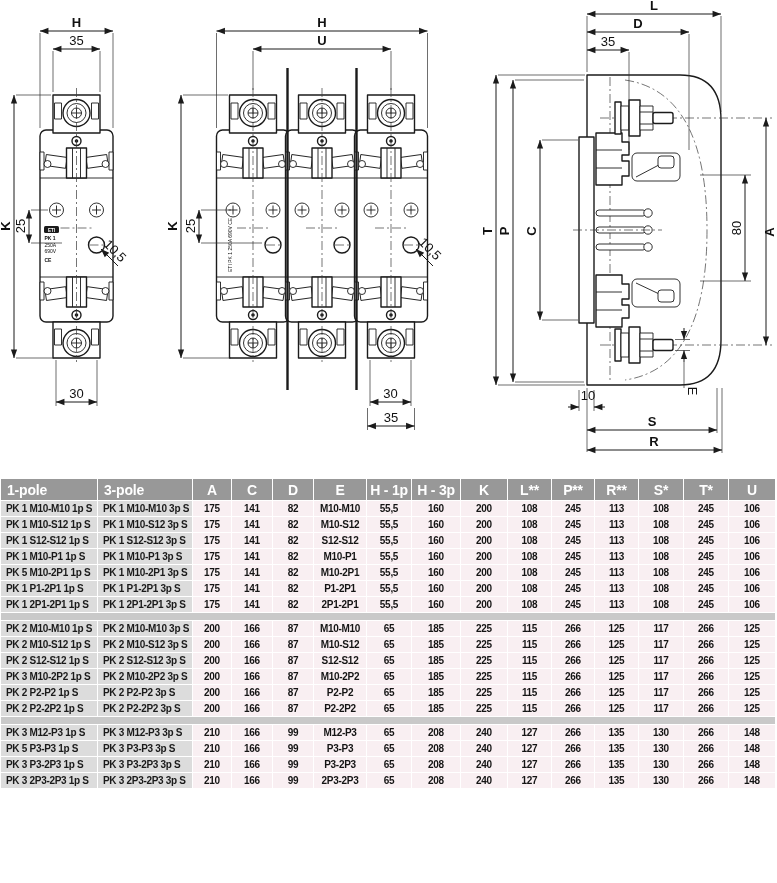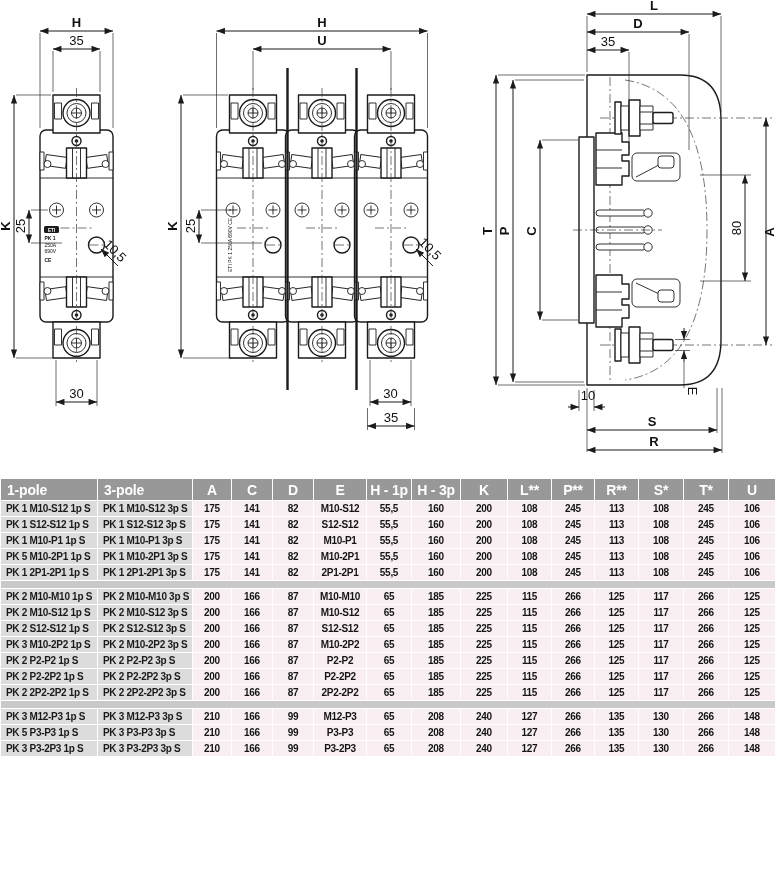--- a/index.html
+++ b/index.html
@@ -339,20 +339,37 @@
         <th>L**</th>
         <th>P**</th>
         <th>R**</th>
         <th>S*</th>
         <th>T*</th>
         <th>U</th>
       </tr>
     </thead>
     <tbody>
         <tr>
+          <td class="lbl">PK 1 M10-M10 1p S</td>
+          <td class="lbl">PK 1 M10-M10 3p S</td>
+          <td class="num">175</td>
+          <td class="num">141</td>
+          <td class="num">82</td>
+          <td class="num">M10-M10</td>
+          <td class="num">55,5</td>
+          <td class="num">160</td>
+          <td class="num">200</td>
+          <td class="num">108</td>
+          <td class="num">245</td>
+          <td class="num">113</td>
+          <td class="num">108</td>
+          <td class="num">245</td>
+          <td class="num">106</td>
+        </tr>
+        <tr>
           <td class="lbl">PK 1 M10-S12 1p S</td>
           <td class="lbl">PK 1 M10-S12 3p S</td>
           <td class="num">175</td>
           <td class="num">141</td>
           <td class="num">82</td>
           <td class="num">M10-S12</td>
           <td class="num">55,5</td>
           <td class="num">160</td>
           <td class="num">200</td>
           <td class="num">108</td>
@@ -407,20 +424,37 @@
           <td class="num">160</td>
           <td class="num">200</td>
           <td class="num">108</td>
           <td class="num">245</td>
           <td class="num">113</td>
           <td class="num">108</td>
           <td class="num">245</td>
           <td class="num">106</td>
         </tr>
         <tr>
+          <td class="lbl">PK 1 P1-2P1 1p S</td>
+          <td class="lbl">PK 1 P1-2P1 3p S</td>
+          <td class="num">175</td>
+          <td class="num">141</td>
+          <td class="num">82</td>
+          <td class="num">P1-2P1</td>
+          <td class="num">55,5</td>
+          <td class="num">160</td>
+          <td class="num">200</td>
+          <td class="num">108</td>
+          <td class="num">245</td>
+          <td class="num">113</td>
+          <td class="num">108</td>
+          <td class="num">245</td>
+          <td class="num">106</td>
+        </tr>
+        <tr>
           <td class="lbl">PK 1 2P1-2P1 1p S</td>
           <td class="lbl">PK 1 2P1-2P1 3p S</td>
           <td class="num">175</td>
           <td class="num">141</td>
           <td class="num">82</td>
           <td class="num">2P1-2P1</td>
           <td class="num">55,5</td>
           <td class="num">160</td>
           <td class="num">200</td>
           <td class="num">108</td>
@@ -528,37 +562,20 @@
           <td class="num">65</td>
           <td class="num">185</td>
           <td class="num">225</td>
           <td class="num">115</td>
           <td class="num">266</td>
           <td class="num">125</td>
           <td class="num">117</td>
           <td class="num">266</td>
           <td class="num">125</td>
         </tr>
-        <tr>
-          <td class="lbl">PK 2 2P2-2P2 1p S</td>
-          <td class="lbl">PK 2 2P2-2P2 3p S</td>
-          <td class="num">200</td>
-          <td class="num">166</td>
-          <td class="num">87</td>
-          <td class="num">2P2-2P2</td>
-          <td class="num">65</td>
-          <td class="num">185</td>
-          <td class="num">225</td>
-          <td class="num">115</td>
-          <td class="num">266</td>
-          <td class="num">125</td>
-          <td class="num">117</td>
-          <td class="num">266</td>
-          <td class="num">125</td>
-        </tr>
         <tr class="sep-row">
           <td colspan="15"></td>
         </tr>
         <tr>
           <td class="lbl">PK 3 M12-P3 1p S</td>
           <td class="lbl">PK 3 M12-P3 3p S</td>
           <td class="num">210</td>
           <td class="num">166</td>
           <td class="num">99</td>
           <td class="num">M12-P3</td>
@@ -599,15 +616,32 @@
           <td class="num">65</td>
           <td class="num">208</td>
           <td class="num">240</td>
           <td class="num">127</td>
           <td class="num">266</td>
           <td class="num">135</td>
           <td class="num">130</td>
           <td class="num">266</td>
           <td class="num">148</td>
         </tr>
+        <tr>
+          <td class="lbl">PK 3 2P3-2P3 1p S</td>
+          <td class="lbl">PK 3 2P3-2P3 3p S</td>
+          <td class="num">210</td>
+          <td class="num">166</td>
+          <td class="num">99</td>
+          <td class="num">2P3-2P3</td>
+          <td class="num">65</td>
+          <td class="num">208</td>
+          <td class="num">240</td>
+          <td class="num">127</td>
+          <td class="num">266</td>
+          <td class="num">135</td>
+          <td class="num">130</td>
+          <td class="num">266</td>
+          <td class="num">148</td>
+        </tr>
       </tbody>
   </table>
 </div>
 
 </body></html>

